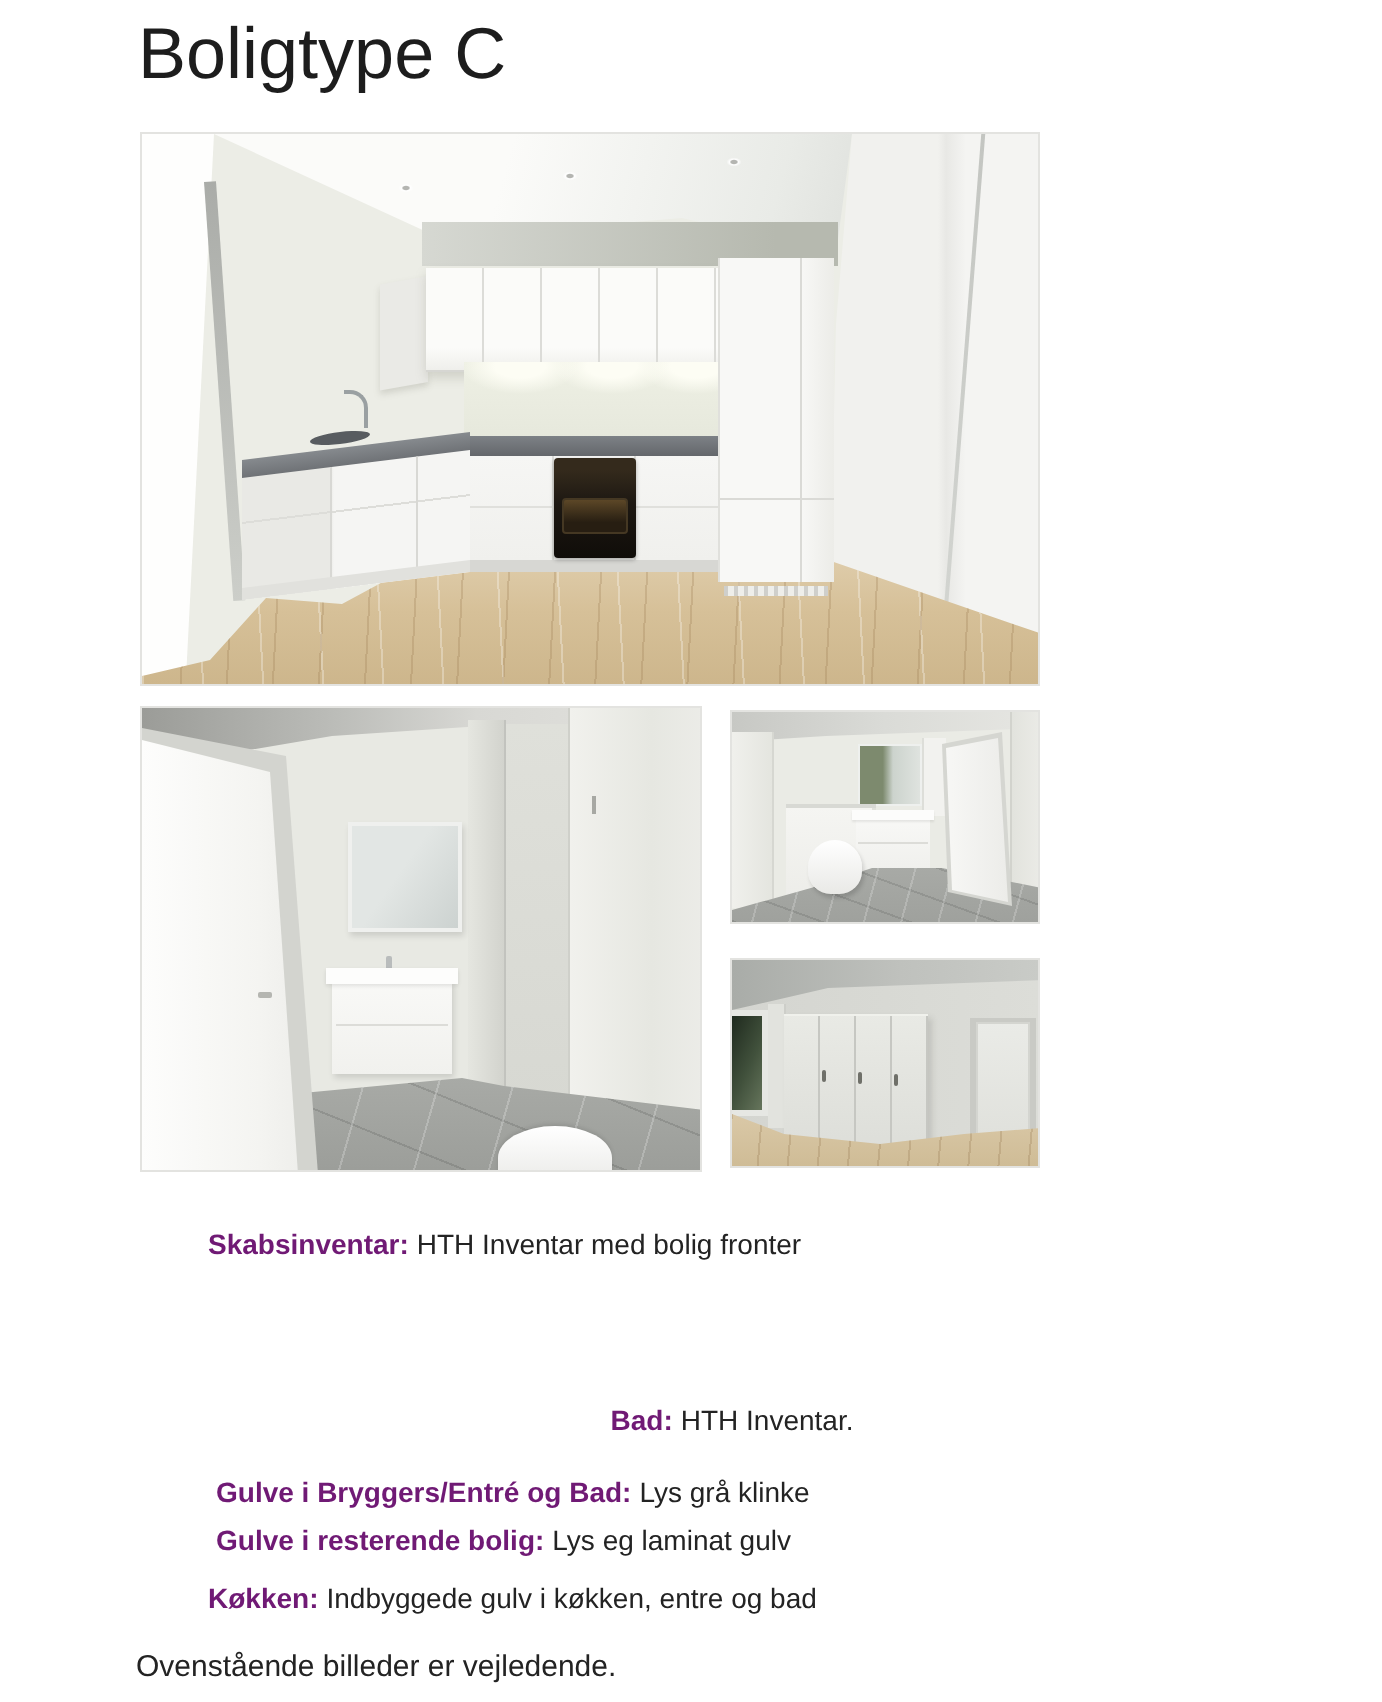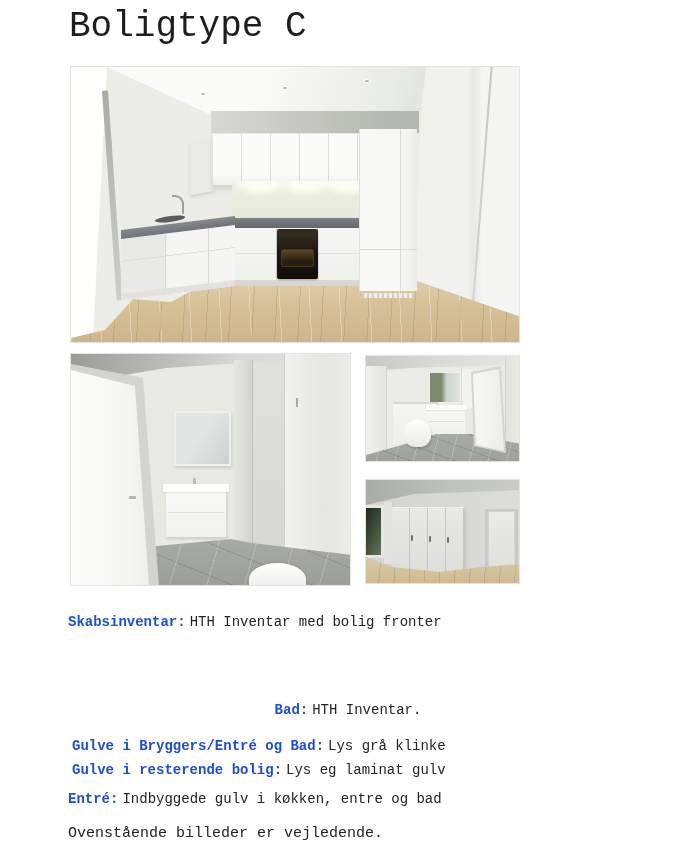--- a/index.html
+++ b/index.html
@@ -1,17 +1,17 @@
 <!DOCTYPE html>
 <html><head>
 <meta charset="utf-8">
 <style>
   html,body{margin:0;padding:0;background:#fff;}
   .page{position:relative;width:670px;height:851px;background:#ffffff;overflow:hidden;
-        font-family:Liberation Mono, monospace;}
+        font-family:Liberation Sans, sans-serif;}
 
   
   .title{position:absolute;left:69px;top:6px;margin:0;font-size:36px;font-weight:400;
          color:#1d1d1d;letter-spacing:0;}
 
   
   figure.img{position:absolute;margin:0;overflow:hidden;box-sizing:border-box;
              border:1px solid #e3e3e0;}
   figure.img > *{position:absolute;}
   figure.img i{position:absolute;display:block;}
@@ -187,21 +187,21 @@
   .s2-door{left:122px;top:31px;width:27px;height:58px;box-sizing:border-box;
     border:1px solid #d4d5d0;background:linear-gradient(#eaebe7,#e0e1dc);}
   .s2-floor{left:0;bottom:0;width:100%;height:32px;
     clip-path:polygon(0 100%,0 6px,26px 16px,74px 21px,116px 16px,155px 13px,100% 100%);
     background:
       repeating-linear-gradient(95deg,rgba(150,120,80,.28) 0 1px,rgba(0,0,0,0) 1px 15px),
       linear-gradient(#dccbab,#cfbc96);}
 
   
   .spec{position:absolute;left:68px;width:552px;margin:0;font-size:14px;line-height:20px;color:#232323;}
-  .spec b{font-weight:bold;color:#1d4ed8;margin-right:4px;}
+  .spec b{font-weight:bold;color:#701a75;margin-right:4px;margin-left:36px;}
   .sp0{top:612px;}
   .sp1{top:647px;}
   .sp2{top:700px;padding-left:4px;text-align:center;}
   .sp3{top:736px;padding-left:4px;}
   .sp4{top:760px;padding-left:4px;}
   .sp5{top:789px;}
   .foot{position:absolute;left:68px;top:827px;margin:0;font-size:15px;line-height:14px;color:#232323;}
 </style>
 </head>
 <body>
@@ -279,17 +279,17 @@
 
   <p class="spec sp0"><b>Skabsinventar:</b><span>HTH Inventar med bolig fronter</span></p>
 
 
   <p class="spec sp2"><b>Bad:</b><span>HTH Inventar.</span></p>
 
   <p class="spec sp3"><b>Gulve i Bryggers/Entré og Bad:</b><span>Lys grå klinke</span></p>
 
   <p class="spec sp4"><b>Gulve i resterende bolig:</b><span>Lys eg laminat gulv</span></p>
 
-  <p class="spec sp5"><b>Entré:</b><span>Indbyggede gulv i køkken, entre og bad</span></p>
+  <p class="spec sp5"><b>Køkken:</b><span>Indbyggede gulv i køkken, entre og bad</span></p>
 
   <p class="foot">Ovenstående billeder er vejledende.</p>
 
 </div>
 
 </body></html>

